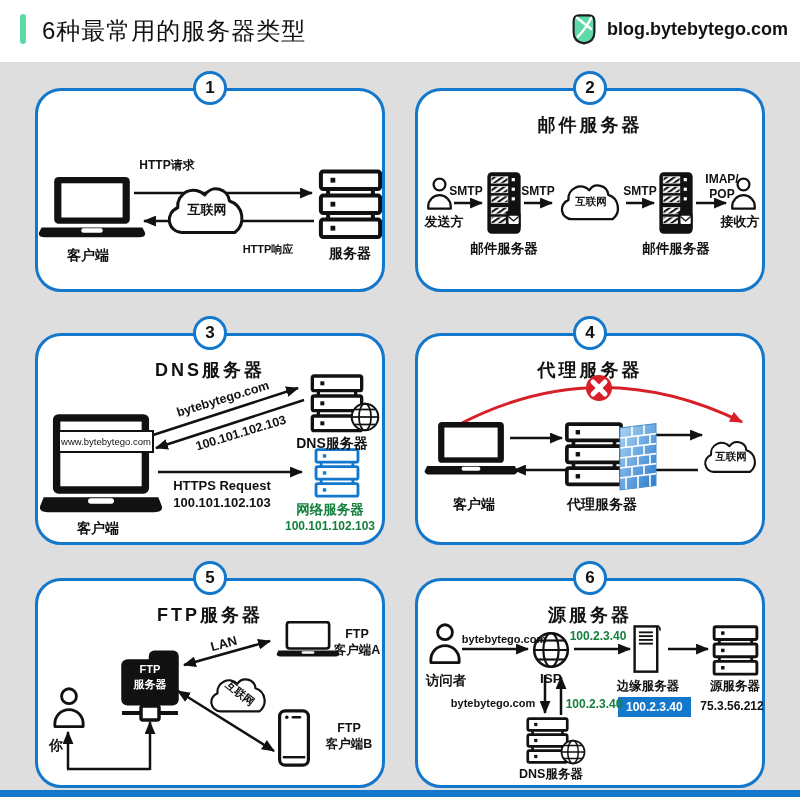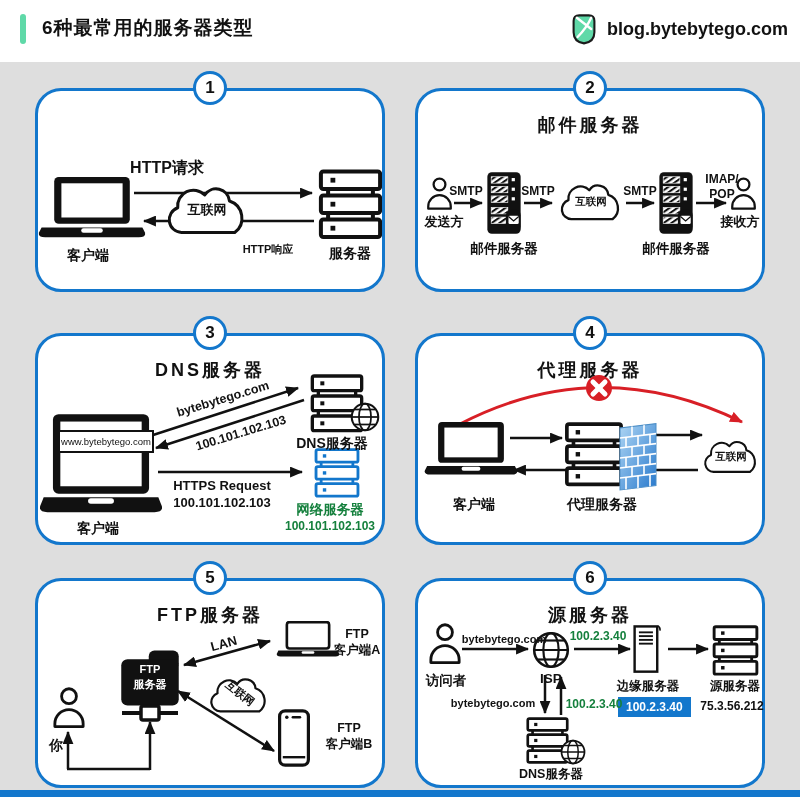--- a/index.html
+++ b/index.html
@@ -3,21 +3,21 @@
 <meta charset="utf-8">
 <style>
   html,body{margin:0;padding:0;background:#fff;}
   .stage{position:relative;width:800px;height:797px;background:#fff;overflow:hidden;
          font-family:"Liberation Sans",sans-serif;color:#111;}
   .canvas{position:absolute;left:0;top:62px;width:800px;height:728px;background:#dedede;}
   .bottom-bar{position:absolute;left:0;top:790px;width:800px;height:7px;background:#1377cc;}
   
   .hdr{position:absolute;left:0;top:0;width:800px;height:62px;background:#fff;}
   .accent{position:absolute;left:20px;top:14px;width:6px;height:30px;border-radius:3px;background:#5fd9a8;}
-  .title{position:absolute;left:42px;top:15px;font-size:19px;font-weight:bold;letter-spacing:1px;}
+  .title{position:absolute;left:42px;top:15px;font-size:24px;font-weight:normal;letter-spacing:1px;}
   .brand{position:absolute;right:12px;top:12px;display:flex;align-items:center;gap:7px;}
   .brand-txt{font-size:18px;font-weight:600;}
   
   .panel{position:absolute;background:#fff;border:3px solid #1377cc;border-radius:26px;box-sizing:border-box;}
   .badge{position:absolute;left:50%;top:-20px;transform:translateX(-50%);width:34px;height:34px;
          border-radius:50%;background:#fff;border:3px solid #1377cc;box-sizing:border-box;
          display:flex;align-items:center;justify-content:center;font-size:17px;font-weight:bold;z-index:6;}
   .ptitle{position:absolute;left:0;top:22px;width:100%;text-align:center;font-size:18px;
           font-weight:bold;letter-spacing:3px;}
   .art{position:absolute;left:0;top:0;}
@@ -148,21 +148,21 @@
         <marker id="ak1" viewBox="0 0 12 10" markerWidth="13" markerHeight="11" refX="11" refY="5" orient="auto-start-reverse" markerUnits="userSpaceOnUse">
             <path d="M0 0 L12 5 L0 10 Z" fill="#111"></path>
           </marker>
       </defs>
       <line x1="96" y1="102" x2="274" y2="102" stroke="#111" stroke-width="2.5" marker-end="url(#ak1)"></line>
       <line x1="276" y1="130" x2="106" y2="130" stroke="#111" stroke-width="2.5" marker-end="url(#ak1)"></line>
       <use href="#sym-laptop" x="0" y="86" width="108" height="63"></use>
       <use href="#sym-cloud" x="124" y="92" width="90" height="57"></use>
       <use href="#sym-server" x="280" y="78" width="65" height="72" style="color:#111"></use>
     </svg>
-    <div class="lbl" style="left:84px;top:68px;width:90px;font-size:16px">HTTP请求</div>
+    <div class="lbl" style="left:84px;top:68px;width:90px;font-size:12px">HTTP请求</div>
     <div class="lbl" style="left:184px;top:152px;width:92px;font-size:11px">HTTP响应</div>
     <div class="lbl" style="left:139px;top:112px;width:60px;font-size:13px">互联网</div>
     <div class="lbl" style="left:10px;top:156px;width:80px;font-size:14px">客户端</div>
     <div class="lbl" style="left:276px;top:154px;width:72px;font-size:14px">服务器</div>
   </section>
 
   <section class="panel" style="left:415px;top:88px;width:350px;height:204px">
     <div class="badge">2</div>
     <div class="ptitle">邮件服务器</div>
     <svg class="art" width="344" height="198">

